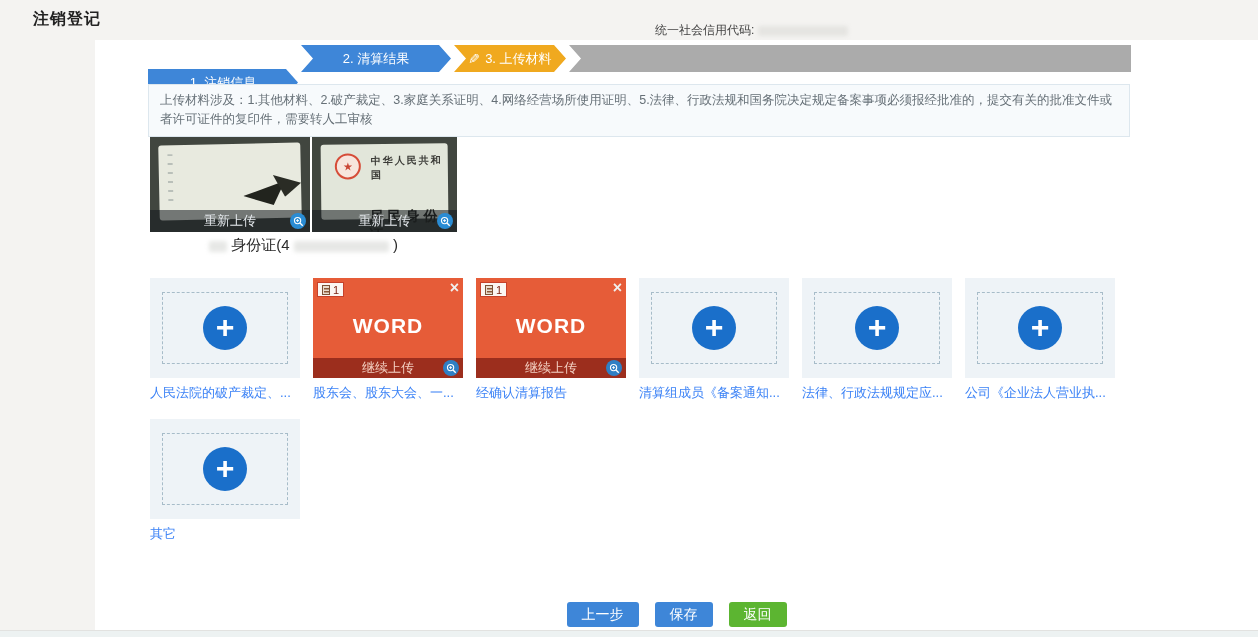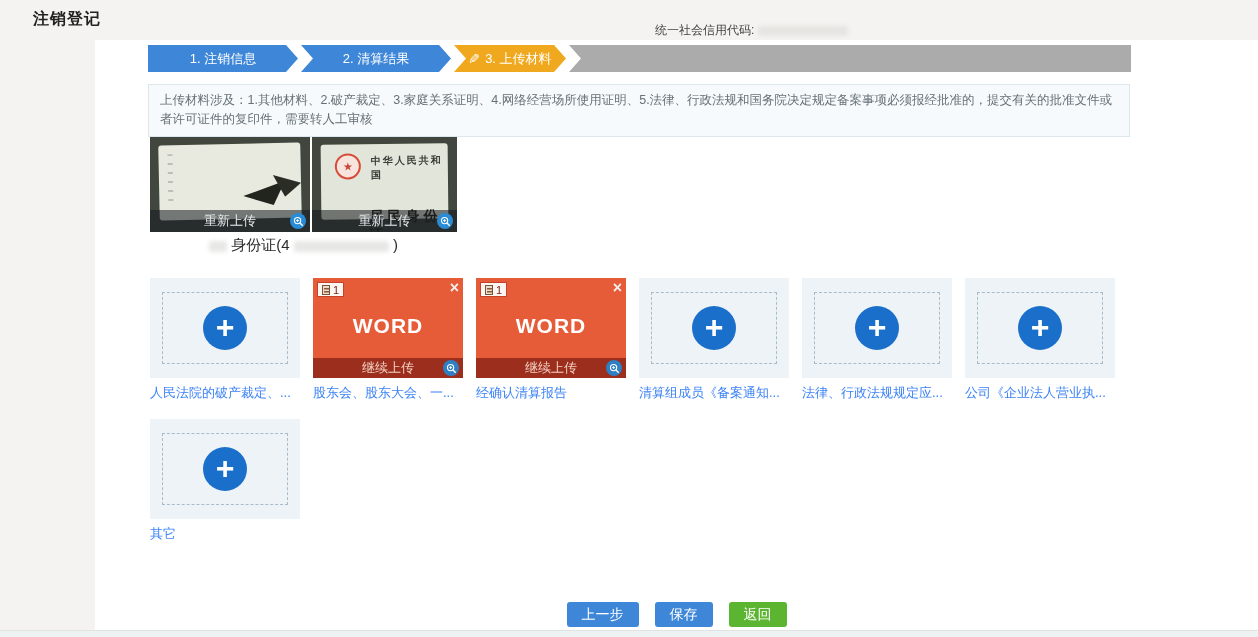--- a/index.html
+++ b/index.html
@@ -10,21 +10,21 @@
   .page-title { position:absolute; left:5px; top:9px; font-size:16px; color:#222; font-weight:bold; letter-spacing:1px;margin-left:28px; }
   .credit-code { position:absolute; left:655px; top:22px; font-size:12px; color:#444; }
   .smudge { display:inline-block; height:10px; border-radius:2px; background:#c9c9c4; opacity:.35; filter:blur(2px); vertical-align:middle; }
 
   .main { position:absolute; left:95px; top:40px; right:0; bottom:7px; background:#ffffff; }
 
   
   .steps { position:absolute; left:53px; top:5px; width:983px; height:27px; display:flex; gap:3px; }
   .step { height:27px; display:flex; align-items:center; justify-content:center; gap:5px;
           color:#fff; font-size:13px; flex-shrink:0; }
-  .step-first { clip-path:polygon(0 0, calc(100% - 12px) 0, 100% 50%, calc(100% - 12px) 100%, 0 100%); }
+  .step-first { clip-path:polygon(0 0, calc(100% - 12px) 0, 100% 50%, calc(100% - 12px) 100%, 0 100%);margin-top:24px; }
   .step-mid   { clip-path:polygon(0 0, calc(100% - 12px) 0, 100% 50%, calc(100% - 12px) 100%, 0 100%, 12px 50%); }
   .step-tail  { clip-path:polygon(0 0, 100% 0, 100% 100%, 0 100%, 12px 50%); flex-grow:1; }
   .pencil { display:inline-block; transform:scaleX(-1); font-size:14px; }
 
   
   .notice { position:absolute; left:53px; top:44px; width:982px; min-height:42px;
             background:#f7fafc; border:1px solid #dde7ee; padding:6px 11px;
             font-size:12.5px; color:#667077; line-height:1.55; }
 
   

